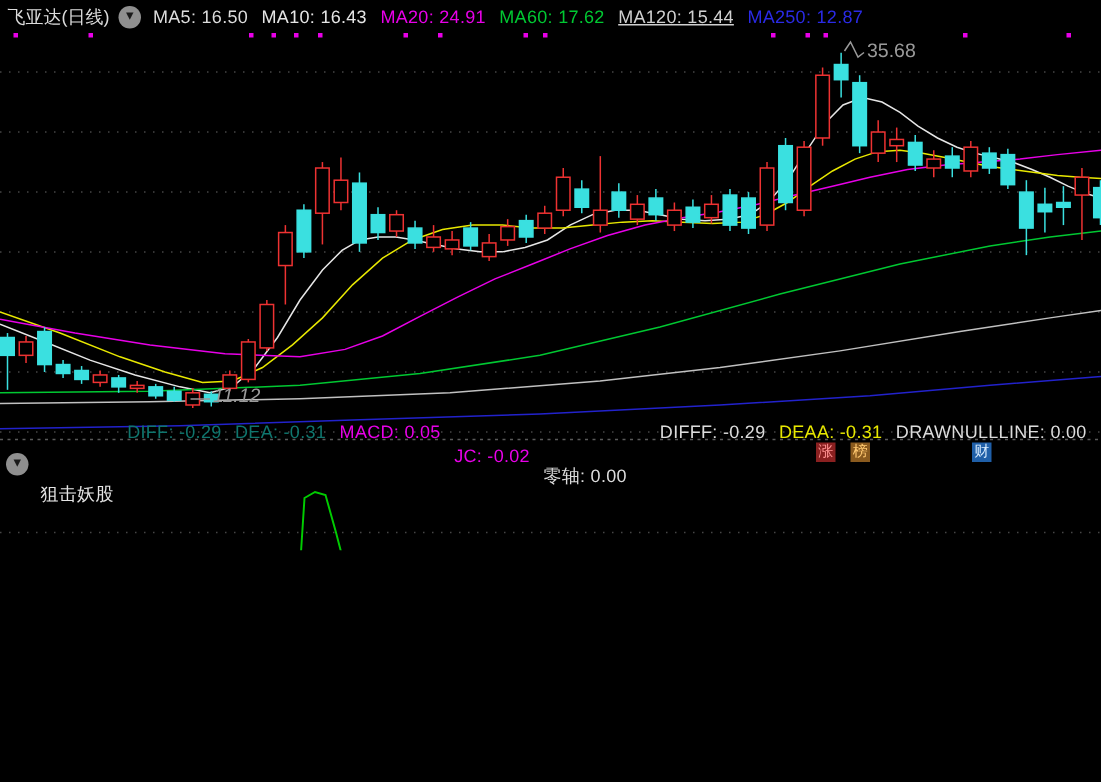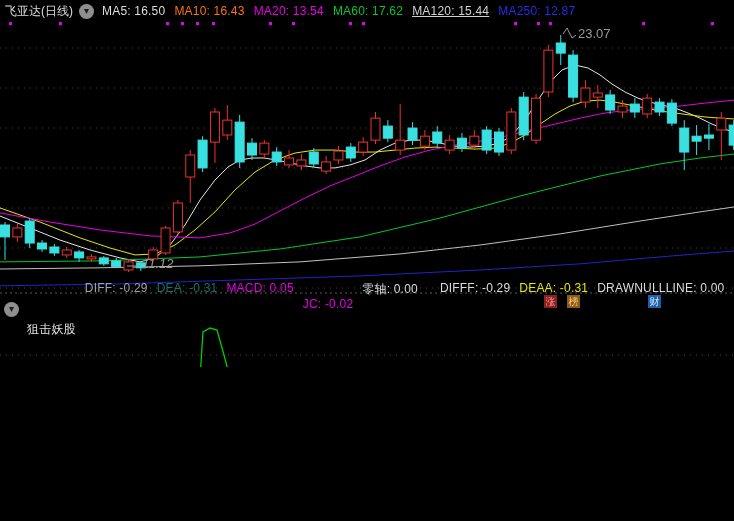--- a/index.html
+++ b/index.html
@@ -19,37 +19,37 @@
 </head>
 <body>
 
 <div id="app">
 
   <div class="bar" style="left:5px;top:0;height:22px">
     <span class="sym">飞亚达(日线)</span>
     <span class="circle-icon">▾</span>
     <span id="ma-values" style="display:flex">
         <span class="hv" style="color: rgb(220, 220, 220);">MA5: 16.50</span>
-        <span class="hv" style="color: #f97316;">MA10: 16.43</span>
-        <span class="hv" style="color: rgb(232, 0, 232);">MA20: 13.54</span>
+        <span class="hv" style="color: #e5e5e5;">MA10: 16.43</span>
+        <span class="hv" style="color: rgb(232, 0, 232);">MA20: 24.91</span>
         <span class="hv" style="color: rgb(0, 200, 50);">MA60: 17.62</span>
         <span class="hv" style="color: rgb(208, 208, 208); text-decoration: underline;">MA120: 15.44</span>
         <span class="hv" style="color: rgb(42, 42, 230);">MA250: 12.87</span>
       </span>
   </div>
 
   <div class="bar" style="left:4px;top:299px;height:20px">
     <span class="circle-icon">▾</span>
     <span id="ind-fields" style="display:flex">
         <span class="hv" style="color: #e5e5e5; margin-top: 40px;">狙击妖股</span>
-        <span class="hv" style="color: #a3a3a3;">DIFF: -0.29</span>
+        <span class="hv" style="color: #0f766e;">DIFF: -0.29</span>
         <span class="hv" style="color: #0f766e;">DEA: -0.31</span>
         <span class="hv" style="color: rgb(232, 0, 232);">MACD: 0.05</span>
         <span class="hv" style="color: rgb(232, 0, 232); margin-top: 16px;">JC: -0.02</span>
-        <span class="hv" style="color: rgb(220, 220, 220);">零轴: 0.00</span>
+        <span class="hv" style="color: rgb(220, 220, 220); margin-top: 28px;">零轴: 0.00</span>
         <span class="hv" style="color: rgb(220, 220, 220); margin-left: 13px;">DIFFF: -0.29</span>
         <span class="hv" style="color: rgb(232, 232, 0);">DEAA: -0.31</span>
         <span class="hv" style="color: rgb(220, 220, 220);">DRAWNULLLINE: 0.00</span>
         <span class="hv" style="color: rgb(220, 220, 220);">: 0.00</span>
       </span>
   </div>
 
   <svg id="chart" width="734" height="521">
       <polyline points="0,48 734,48" fill="none" stroke="#464646" stroke-width="1" stroke-dasharray="1 5"></polyline>
       <polyline points="0,88 734,88" fill="none" stroke="#464646" stroke-width="1" stroke-dasharray="1 5"></polyline>
@@ -233,21 +233,21 @@
       <rect x="542" y="516" width="8" height="2" fill="#cc2222"></rect>
       <rect x="552" y="516" width="10" height="2" fill="#00aa00"></rect>
       <rect x="566" y="516" width="14" height="2" fill="#00aa00"></rect>
       <rect x="604" y="516" width="10" height="2" fill="#0e6e6e"></rect>
       <rect x="630" y="516" width="10" height="2" fill="#e8e800"></rect>
       <rect x="680" y="516" width="10" height="2" fill="#e8e800"></rect>
       <rect x="700" y="516" width="10" height="2" fill="#e8e800"></rect>
       <polyline points="0,519 734,519" fill="none" stroke="#5a5a5a" stroke-width="1"></polyline>
     </svg>
 
-  <div class="anno" id="anno-high" style="left: 578px; top: 26px;">23.07</div>
+  <div class="anno" id="anno-high" style="left: 578px; top: 26px;">35.68</div>
   <div class="anno" id="anno-low" style="left: 142px; top: 256px; font-style: italic;">11.12</div>
 
   <div id="badges">
       <span class="badge" style="left: 544px; background: rgb(138, 32, 32); color: rgb(255, 144, 144);">涨</span>
       <span class="badge" style="left: 567px; background: rgb(138, 90, 30); color: rgb(255, 200, 112);">榜</span>
       <span class="badge" style="left: 648px; background: rgb(31, 95, 168); color: rgb(216, 236, 255);">财</span>
     </div>
 
 </div>
 

